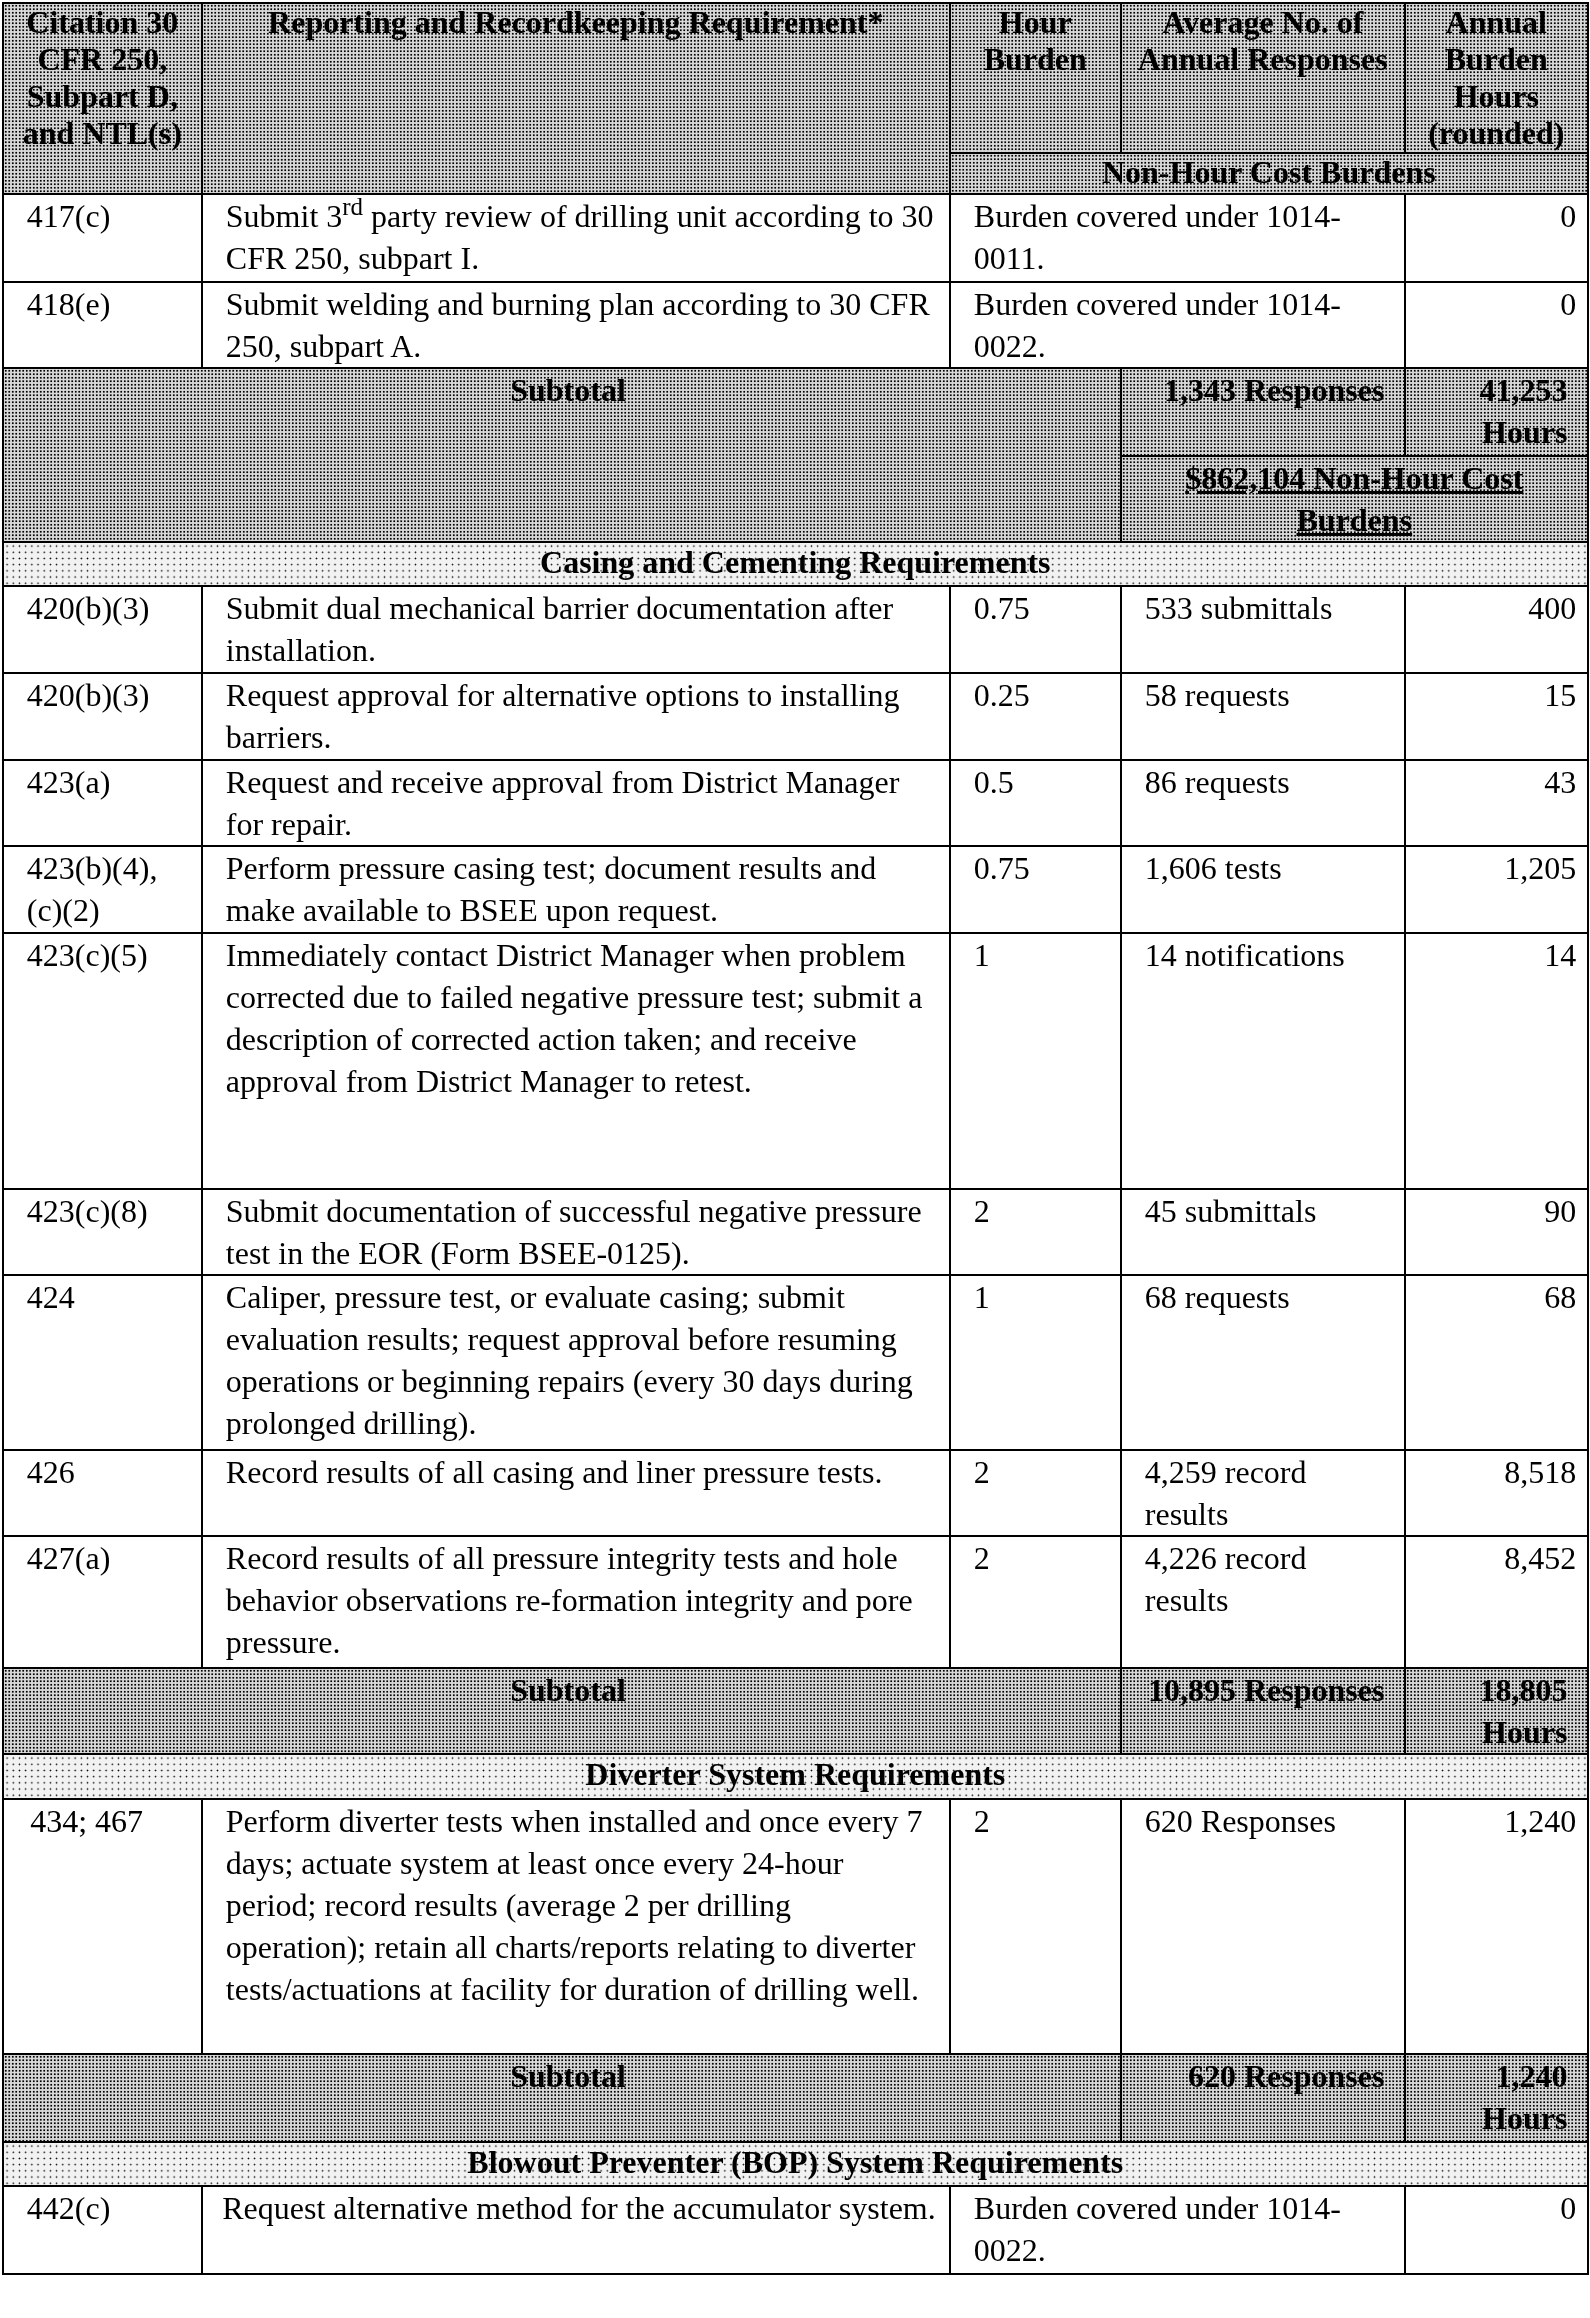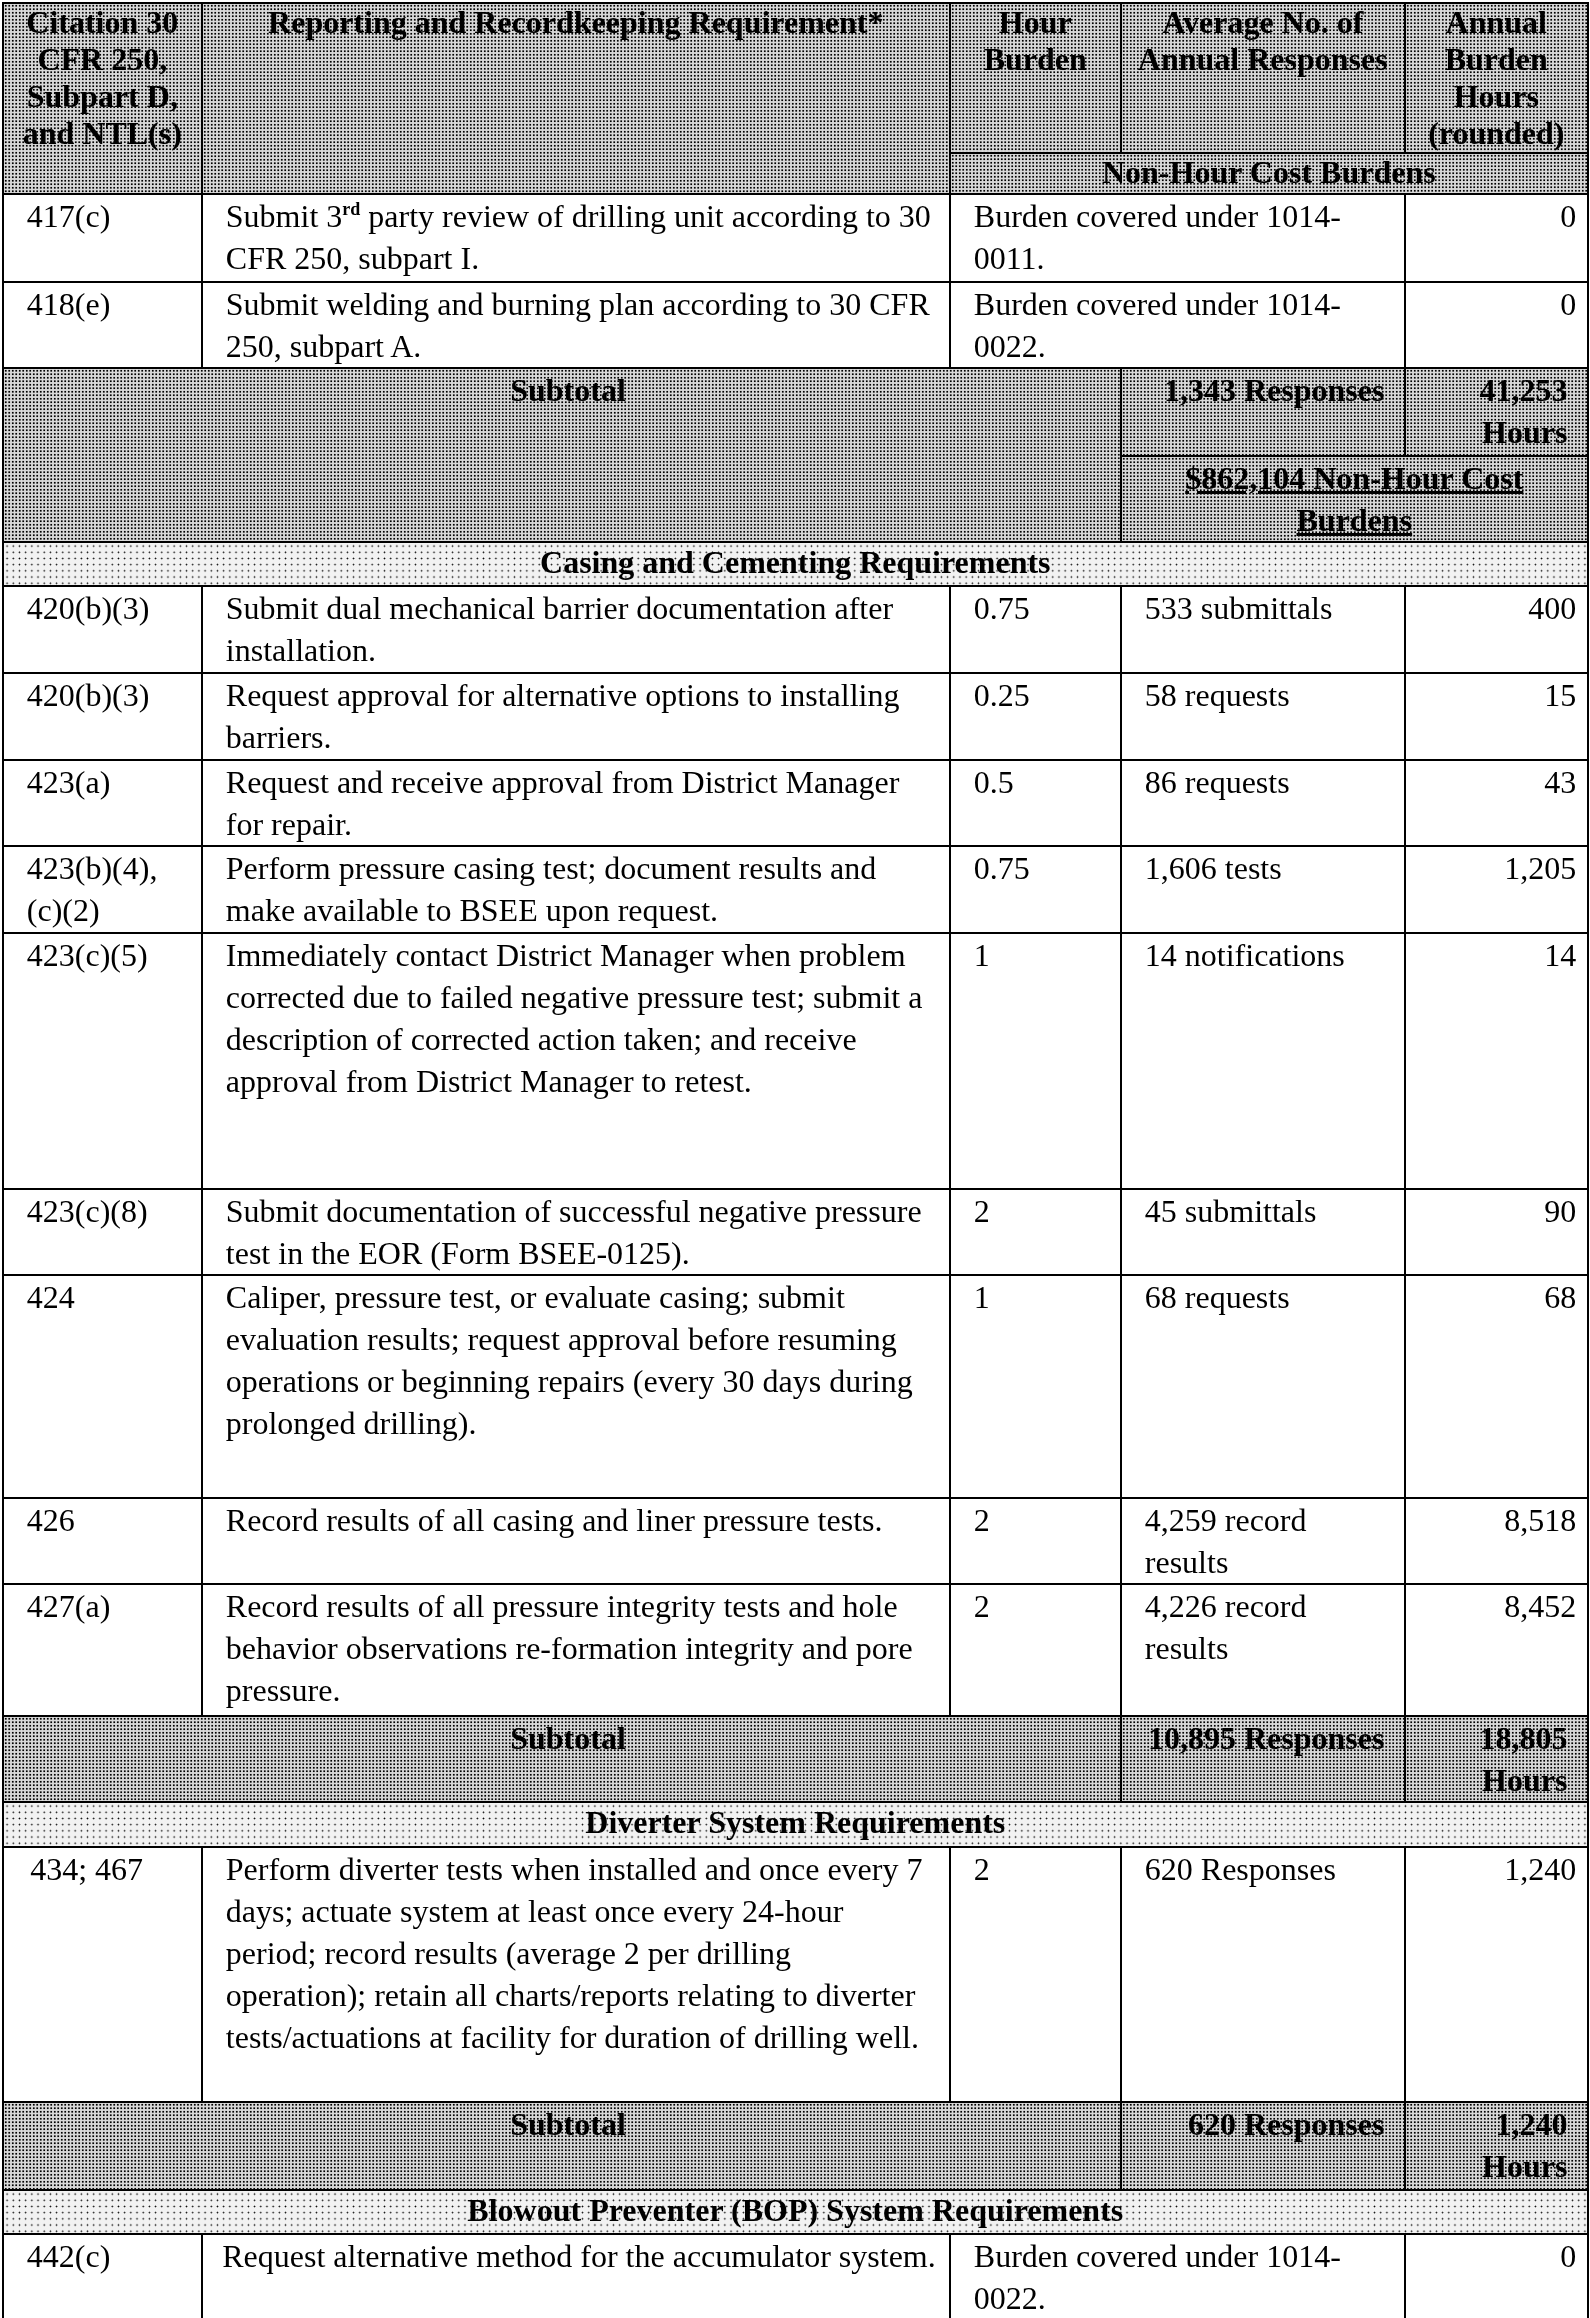--- a/index.html
+++ b/index.html
@@ -37,21 +37,21 @@
     background-image: radial-gradient(#000 0.7px, transparent 1px);
     background-size: 6.2px 6.2px;
   }
   th { font-weight: bold; text-align: center; vertical-align: middle; padding: 0 3.5px !important; }
   th .hd { display: block; line-height: 37px; }
   tr.section td { text-align: center; font-weight: bold; padding: 0; line-height: 39px; }
   tr.subtotal td { font-weight: bold; }
   td.sub-label { text-align: center; padding: 0; }
   td.sub-num { text-align: right; padding-right: 19.4px !important; }
   td.nonhour { text-align: center; padding: 0 8.8px !important; text-decoration: underline; }
-  sup { font-size: 18px; line-height: 0; vertical-align: super; font-weight: bold; }
+  sup { font-size: 25px; line-height: 0; vertical-align: super; }
 </style>
 </head>
 <body>
 
 <table class="burden">
   <colgroup>
     <col style="width:199px">
     <col style="width:748px">
     <col style="width:171px">
     <col style="width:284px">
@@ -144,21 +144,21 @@
     <td class="c-resp">14 notifications</td>
     <td class="c-ann">14</td>
   </tr>
   <tr style="height:68px">
     <td class="c-cit">423(c)(8)</td>
     <td class="c-req">Submit documentation of successful negative pressure test in the EOR (Form BSEE-0125).</td>
     <td class="c-hb">2</td>
     <td class="c-resp">45 submittals</td>
     <td class="c-ann">90</td>
   </tr>
-  <tr style="height:223px">
+  <tr style="height:175px">
     <td class="c-cit">424</td>
     <td class="c-req">Caliper, pressure test, or evaluate casing; submit evaluation results; request approval before resuming operations or beginning repairs (every 30 days during prolonged drilling).</td>
     <td class="c-hb">1</td>
     <td class="c-resp">68 requests</td>
     <td class="c-ann">68</td>
   </tr>
   <tr style="height:65px">
     <td class="c-cit">426</td>
     <td class="c-req">Record results of all casing and liner pressure tests.</td>
     <td class="c-hb">2</td>

